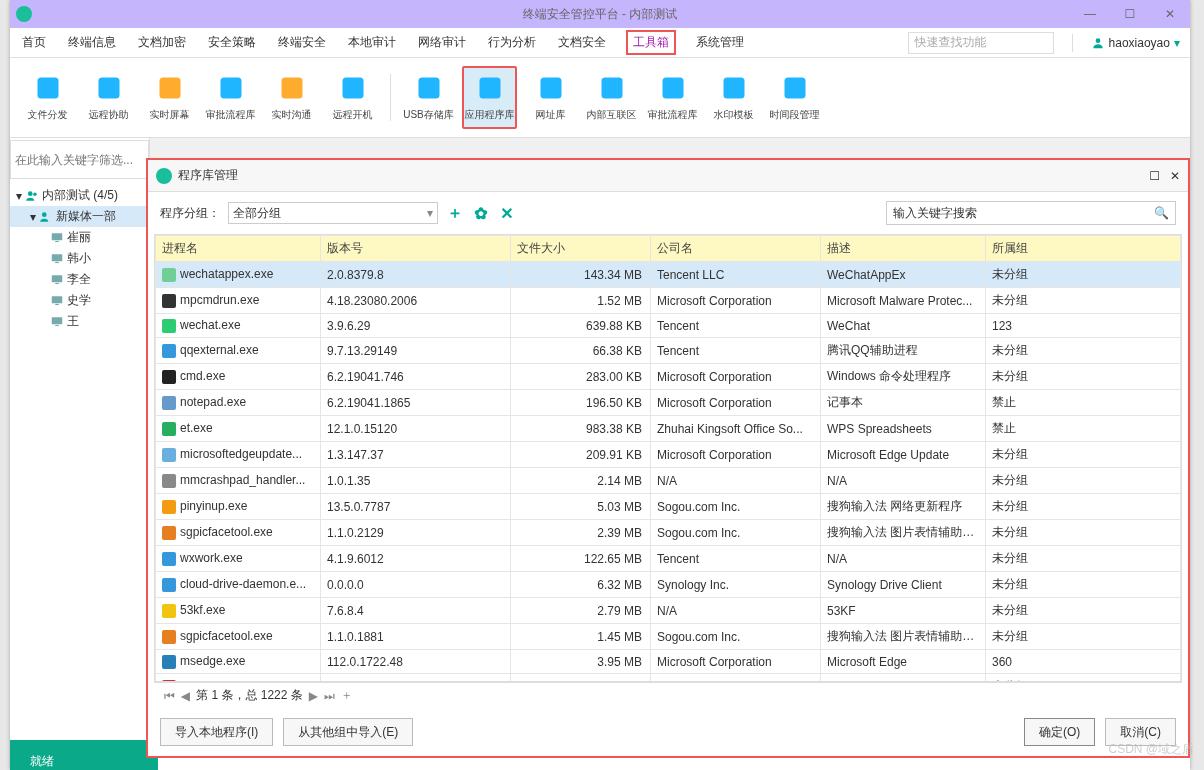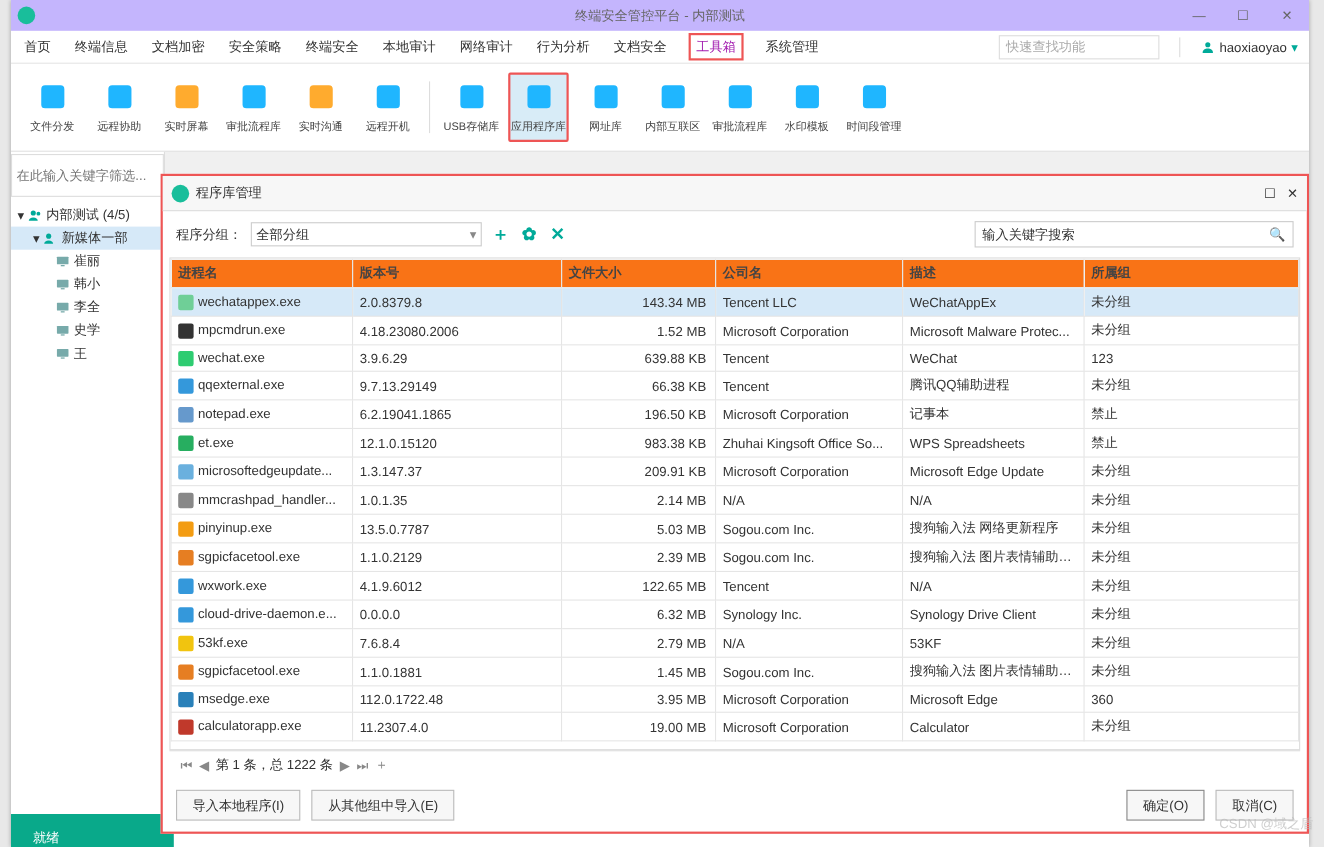--- a/index.html
+++ b/index.html
@@ -40,21 +40,21 @@
 .dlg-title .ctr{margin-left:auto;display:flex;gap:10px;color:#666}
 .dlg-toolbar{height:42px;display:flex;align-items:center;padding:0 12px;gap:8px}
 .grp-select{border:1px solid #ccc;height:22px;width:210px;padding:0 4px;display:flex;align-items:center;position:relative}
 .grp-select::after{content:"▾";position:absolute;right:4px;color:#888}
 .icon-btn{width:18px;height:18px;cursor:pointer;color:#0a9;display:flex;align-items:center;justify-content:center;font-size:16px;font-weight:bold}
 .dlg-search{margin-left:auto;border:1px solid #ccc;height:24px;width:290px;display:flex;align-items:center;padding:0 6px;color:#aaa}
 .dlg-search .mag{margin-left:auto;color:#888}
 .table-wrap{flex:1;overflow:auto;border:1px solid #ddd;margin:0 6px}
 table{width:100%;border-collapse:collapse;table-layout:fixed}
 th,td{border:1px solid #e5e5e5;padding:4px 6px;text-align:left;white-space:nowrap;overflow:hidden;text-overflow:ellipsis;height:24px}
-th{background:#f97316;font-weight:bold;color:#444}
+th{background:#fef9c3;font-weight:normal;color:#444}
 td.num{text-align:right;padding-right:8px}
 tr.selrow td{background:#d6e9f8}
 .row-ico{display:inline-block;width:14px;height:14px;vertical-align:middle;margin-right:4px;border-radius:2px}
 .pager{height:26px;display:flex;align-items:center;padding:0 10px;gap:6px;font-size:11px;color:#555;border-top:1px solid #ddd;margin:0 6px}
 .pager-btn{cursor:pointer;color:#888}
 .dlg-footer{height:48px;display:flex;align-items:center;padding:0 12px;gap:10px}
 .btn{border:1px solid #bbb;background:#f7f7f7;height:28px;padding:0 14px;cursor:pointer;display:flex;align-items:center}
 .btn.primary{border-color:#888}
 .footer-spacer{flex:1}
 .watermark{position:absolute;right:10px;bottom:12px;color:#bbb;font-size:12px;opacity:.7}
@@ -343,20 +343,28 @@
           </tr>
           <tr>
             <td><span class="row-ico" style="background:#3498db"></span>qqexternal.exe</td>
             <td>9.7.13.29149</td>
             <td class="num">66.38 KB</td>
             <td>Tencent</td>
             <td>腾讯QQ辅助进程</td>
             <td>未分组</td>
           </tr>
           <tr>
+            <td><span class="row-ico" style="background:#222"></span>cmd.exe</td>
+            <td>6.2.19041.746</td>
+            <td class="num">283.00 KB</td>
+            <td>Microsoft Corporation</td>
+            <td>Windows 命令处理程序</td>
+            <td>未分组</td>
+          </tr>
+          <tr>
             <td><span class="row-ico" style="background:#69c"></span>notepad.exe</td>
             <td>6.2.19041.1865</td>
             <td class="num">196.50 KB</td>
             <td>Microsoft Corporation</td>
             <td>记事本</td>
             <td>禁止</td>
           </tr>
           <tr>
             <td><span class="row-ico" style="background:#27ae60"></span>et.exe</td>
             <td>12.1.0.15120</td>

